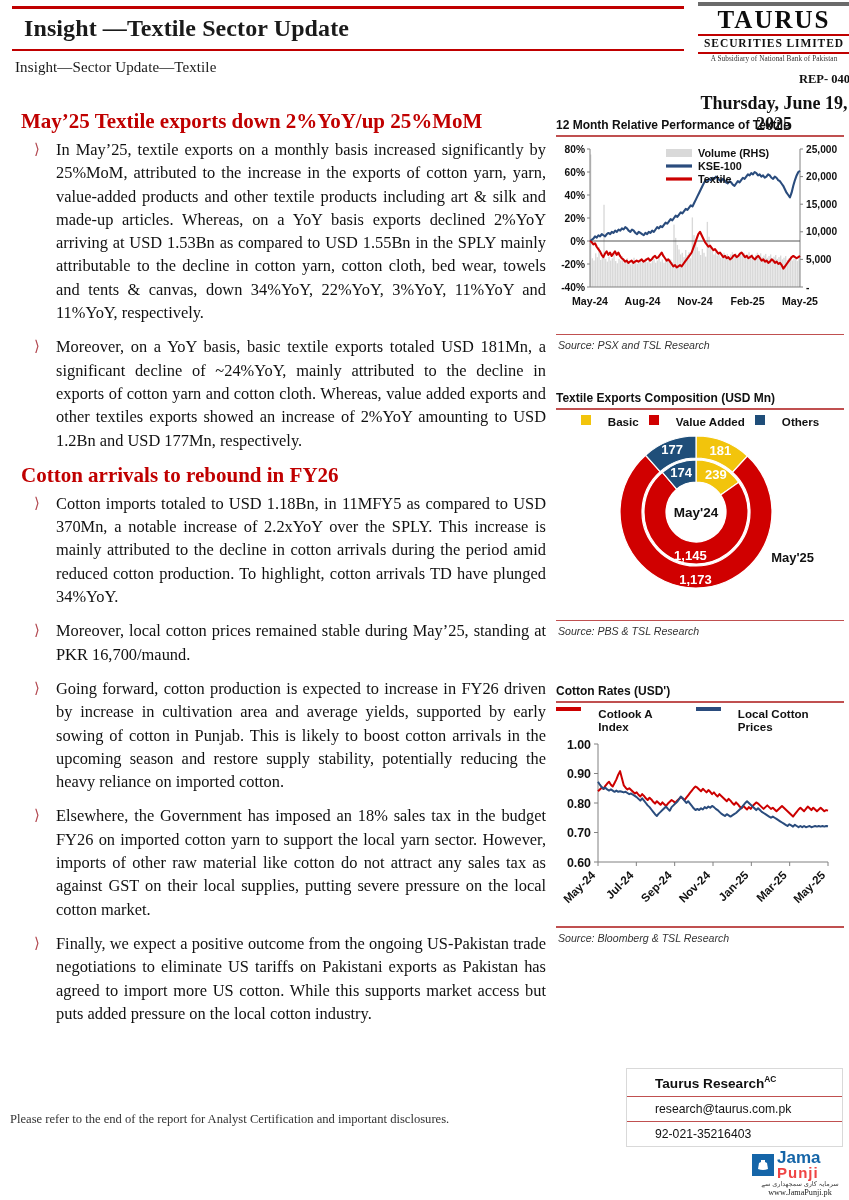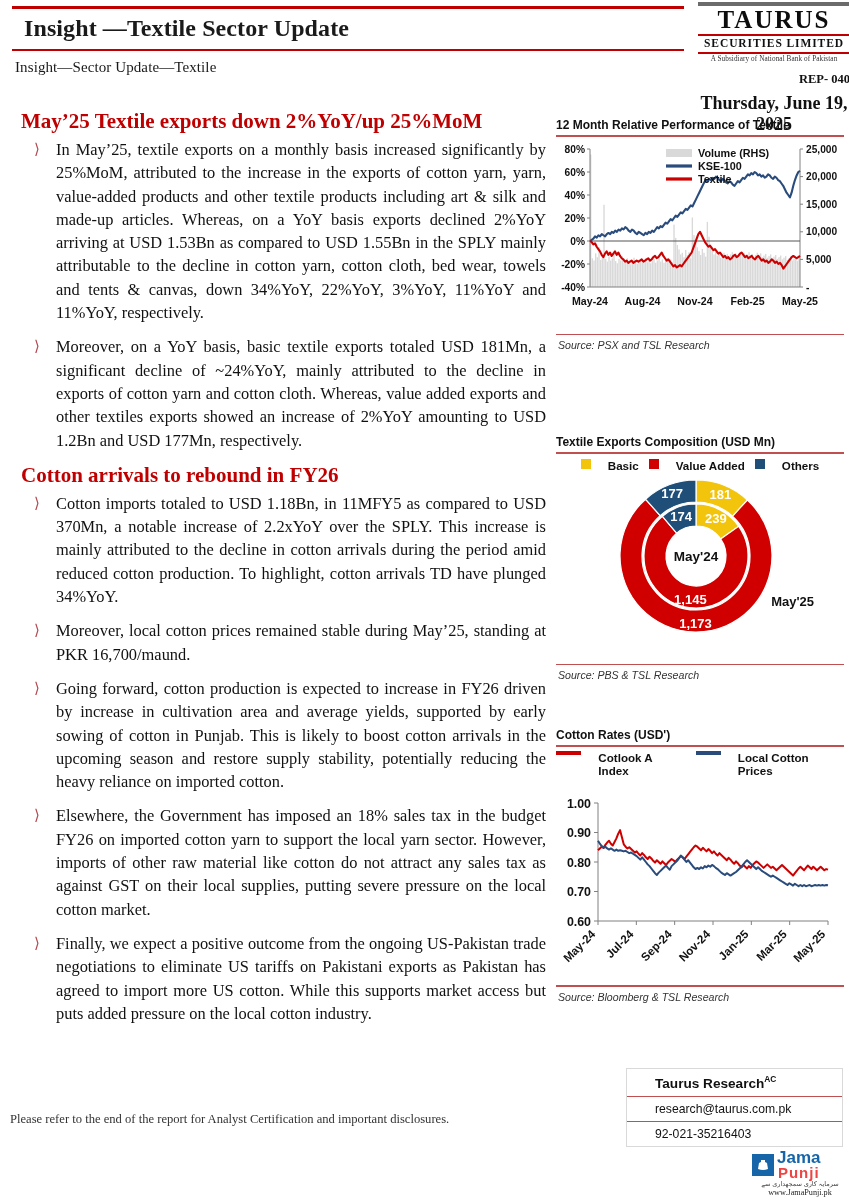--- a/index.html
+++ b/index.html
@@ -103,21 +103,21 @@
     border:1px solid #d9d9d9;background:#fff;
   }
   .contact .row{padding:5px 8px;font-family:"Liberation Sans",sans-serif;font-size:12.2px;color:#111;margin-left:20px;}
   .contact .row.head{font-weight:bold;font-size:13.6px;}
   .contact .sep{height:1.4px;background:#C05050;}
   .sup{font-size:8.4px;vertical-align:super;font-weight:bold;}
 
   .jama{position:absolute;left:752px;top:1150px;width:96px;text-align:center;}
   .jama-row{display:flex;align-items:center;gap:3px;}
   .jama-ico{width:22px;height:22px;background:#1565A8;display:flex;align-items:center;justify-content:center;}
-  .jama-word{line-height:.92;text-align:center;}
+  .jama-word{line-height:.92;text-align:left;}
   .jw1{font-family:"Liberation Sans",sans-serif;font-size:17px;font-weight:bold;color:#1565A8;}
   .jw2{font-family:"Liberation Sans",sans-serif;font-size:15px;font-weight:bold;color:#ef4444;letter-spacing:1px;}
   .jurdu{font-size:6.5px;color:#444;margin-top:1px;}
   .jurl{font-size:8.2px;color:#222;}
 
   .footer-note{
     position:absolute;left:10px;top:1112px;width:620px;
     font-size:12.6px;color:#333;
   }
 </style>
@@ -358,21 +358,21 @@
           <text x="142" y="20" font-family="Liberation Sans, sans-serif" font-size="10.8" font-weight="bold" fill="#111" text-anchor="start">Volume (RHS)</text>
           <line x1="110" y1="29" x2="136" y2="29" stroke="#2A4C7D" stroke-width="3.2"></line>
           <text x="142" y="33" font-family="Liberation Sans, sans-serif" font-size="10.8" font-weight="bold" fill="#111" text-anchor="start">KSE-100</text>
           <line x1="110" y1="42" x2="136" y2="42" stroke="#CC0000" stroke-width="3.2"></line>
           <text x="142" y="46" font-family="Liberation Sans, sans-serif" font-size="10.8" font-weight="bold" fill="#111" text-anchor="start">Textile</text>
         </svg>
       <div class="panel-rule-bot"></div>
       <div class="src">Source: PSX and TSL Research</div>
     </div>
 
-    <div class="panel" style="margin-top:84px;">
+    <div class="panel" style="margin-top:40px;">
       <div class="panel-title">Textile Exports Composition (USD Mn)</div>
       <div class="panel-rule"></div>
       <div class="legend" style="margin:5px 0 2px 0;">
         <span class="li">
           <span class="swatch" style="background:#F2C40C"></span>
           <span>Basic</span>
         </span>
         <span class="li">
           <span class="swatch" style="background:#D00000"></span>
           <span>Value Added</span>
@@ -405,21 +405,21 @@
           <text x="140" y="87" font-family="Liberation Sans, sans-serif" font-size="13.5" font-weight="bold" fill="#111" text-anchor="middle">May'24</text>
           <text x="258" y="132" font-family="Liberation Sans, sans-serif" font-size="13" font-weight="bold" fill="#111" text-anchor="end">May'25</text>
         </svg>
       <div class="panel-rule-bot"></div>
       <div class="src">Source: PBS &amp; TSL Research</div>
     </div>
 
     <div class="panel" style="margin-top:47px;">
       <div class="panel-title">Cotton Rates (USD')</div>
       <div class="panel-rule"></div>
-      <div class="legend" style="margin:4px 0 16px 0;gap:12px;">
+      <div class="legend" style="margin:4px 0 1px 0;gap:12px;">
         <span class="li">
           <span class="swatch line" style="background:#CC0000"></span>
           <span>Cotlook A Index</span>
         </span>
         <span class="li">
           <span class="swatch line" style="background:#2A4C7D"></span>
           <span>Local Cotton Prices</span>
         </span>
       </div>
       <svg id="chart3" width="288" height="190" viewBox="0 0 288 190">

